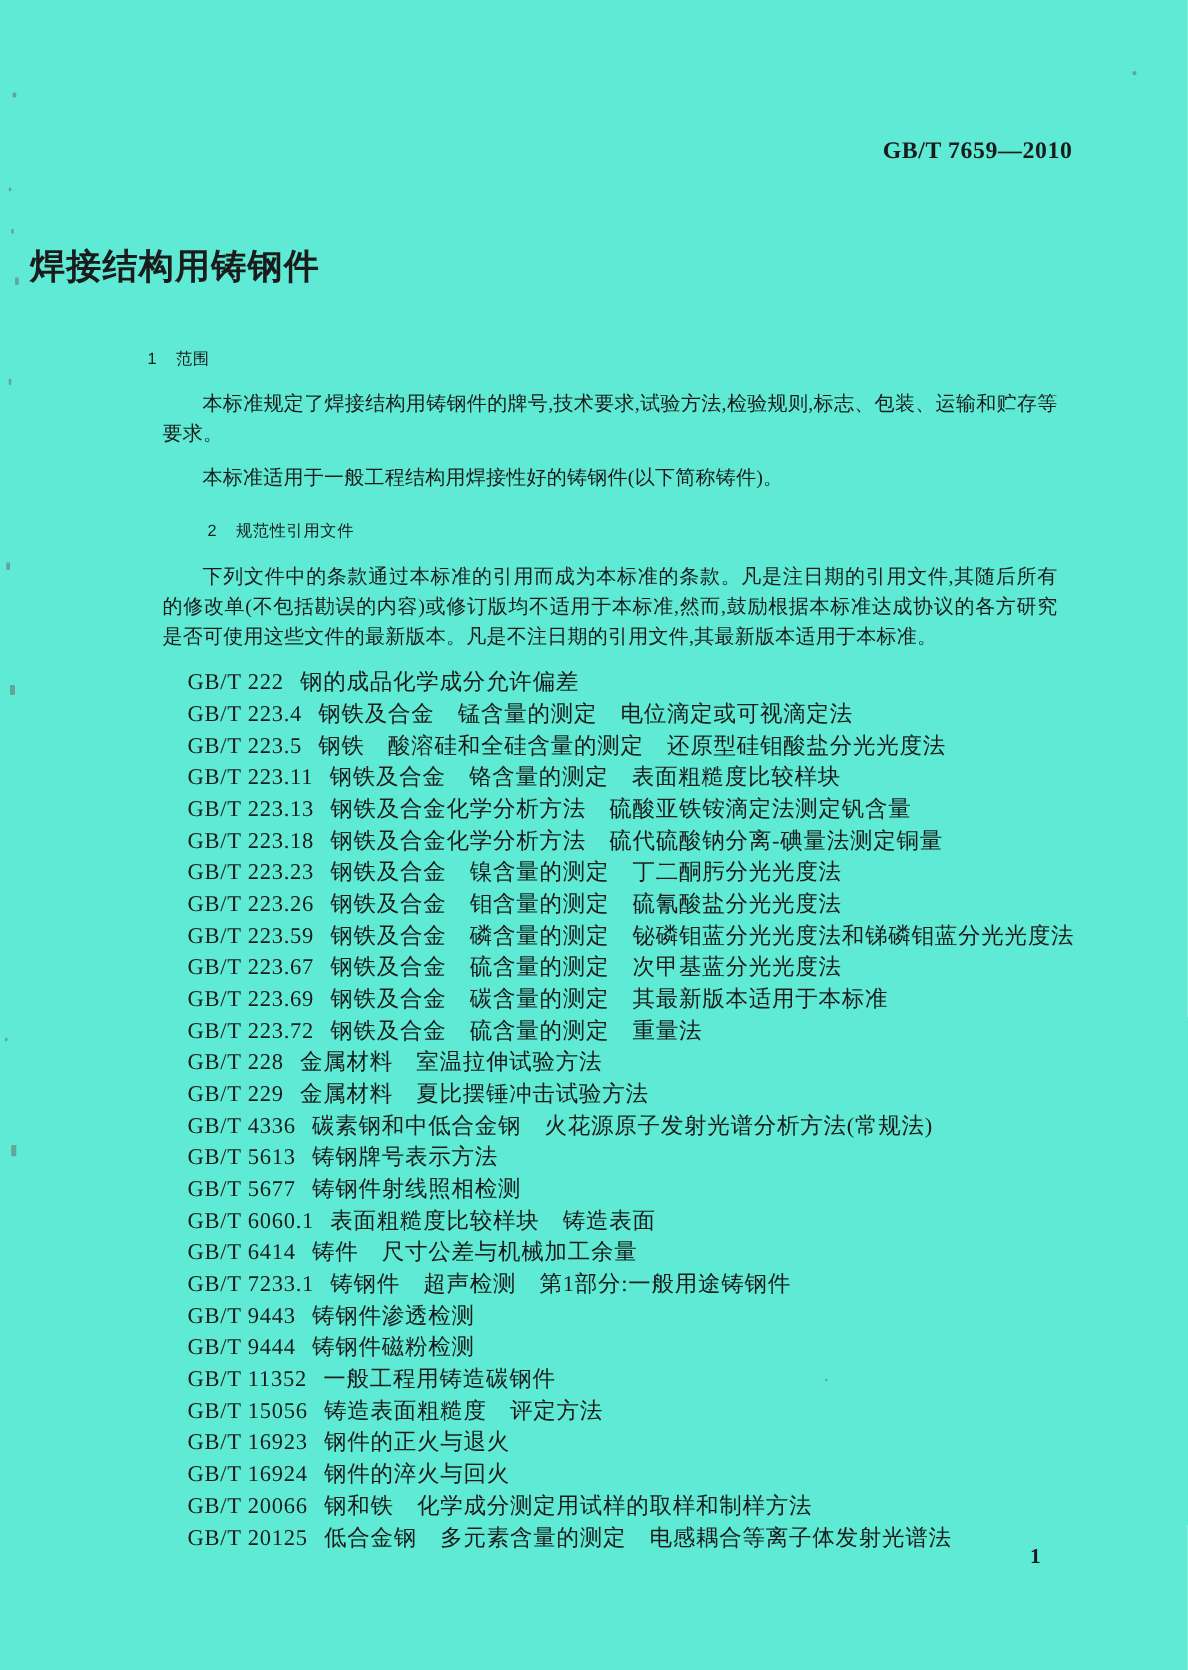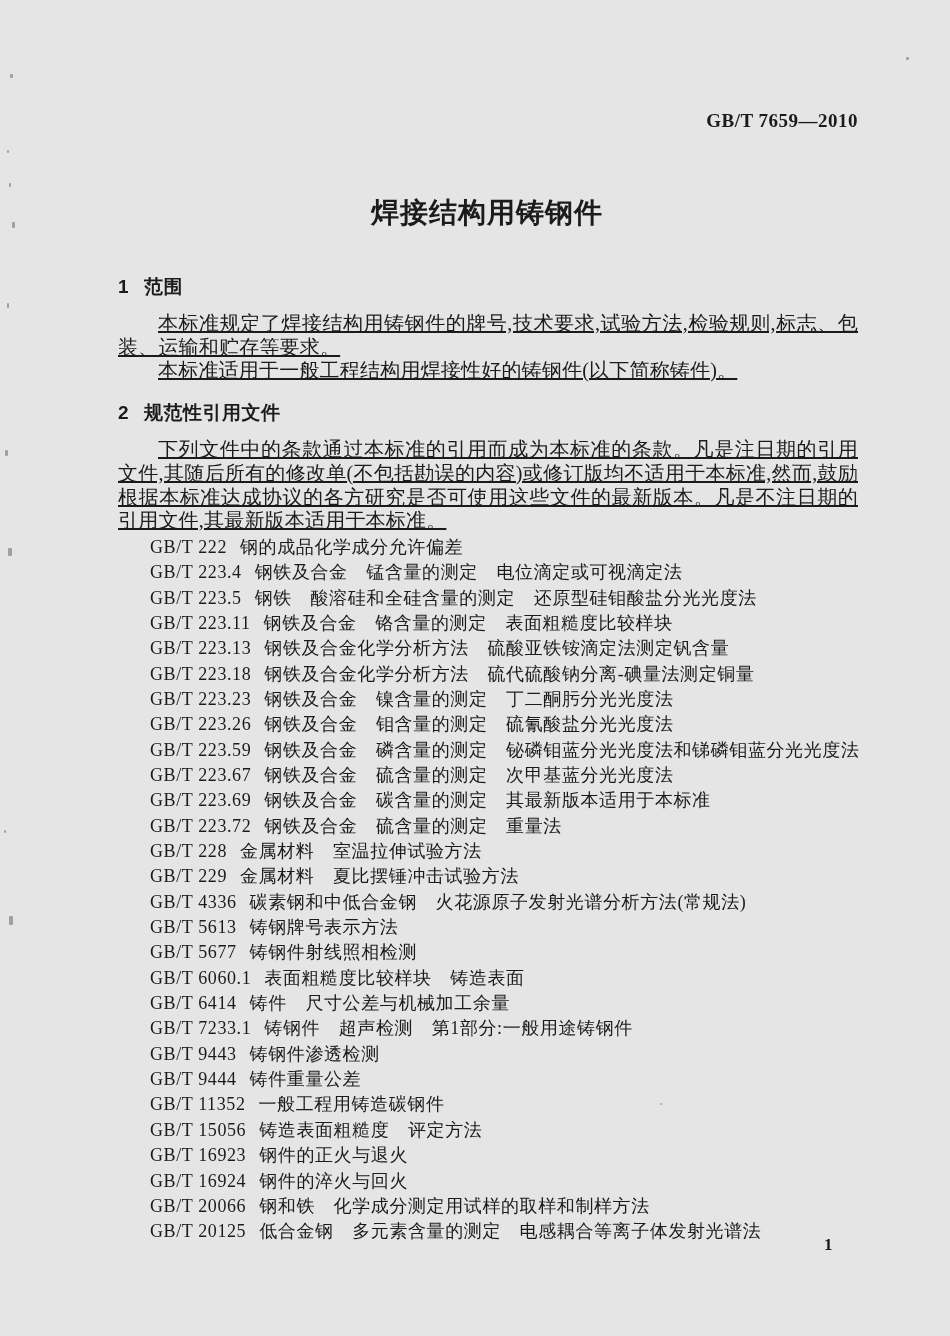--- a/index.html
+++ b/index.html
@@ -5,64 +5,63 @@
   html, body { margin: 0; padding: 0; }
   body {
     width: 950px; height: 1336px;
     background: #ffffff;
     font-family: "Liberation Serif", "DejaVu Serif", serif;
     color: #1b1b1b;
   }
   .page {
     position: relative;
     width: 950px; height: 1336px;
-    background: #e5e5e5;
+    background: #5eead4;
     overflow: hidden;
   }
   .std-code {
     position: absolute;
     top: 110px; right: 92px;
     font-size: 19px;
     font-weight: bold;
     letter-spacing: 0.5px;
     white-space: nowrap;
   }
   .doc-title {
     position: absolute;
     top: 194px; left: 24px; right: 0;
-    text-align: center;
+    text-align: left;
     font-family: Liberation Mono, monospace;
     font-size: 28px;
     font-weight: bold;
     letter-spacing: 1px;
     white-space: nowrap;
   }
   .content {
     position: absolute;
     left: 118px; top: 276px;
     width: 740px;
   }
   .sec-heading {
     font-family: "Liberation Sans", "DejaVu Sans", sans-serif;
-    font-size: 19px;
-    font-weight: bold;
+    font-size: 13px;
+    font-weight: normal;
     line-height: 22px;
     margin: 0 0 14px 0;
     letter-spacing: 0.5px;
   }
   .sec-heading .sec-label { margin-left: 15px; }
-  .sec-heading.second { margin-top: 19px; }
+  .sec-heading.second { margin-top: 19px; margin-left: 48px; }
   .para {
-    margin: 0;
-    font-size: 20px;
+    margin: 12px;
+    font-size: 16px;
     line-height: 23.7px;
     text-indent: 2em;
     text-align: justify;
     letter-spacing: 0.2px;
-    text-decoration: underline;
   }
   .refs {
     margin: 2px 0 0 32px;
     font-size: 18px;
     line-height: 25.35px;
     letter-spacing: 0.6px;
   }
   .ref-line { white-space: nowrap; font-weight: 500; }
   .ref-title { margin-left: 13px; }
   .page-number {
@@ -118,21 +117,21 @@
         <div class="ref-line"><span class="ref-code">GB/T 223.72</span><span class="ref-title">钢铁及合金　硫含量的测定　重量法</span></div>
         <div class="ref-line"><span class="ref-code">GB/T 228</span><span class="ref-title">金属材料　室温拉伸试验方法</span></div>
         <div class="ref-line"><span class="ref-code">GB/T 229</span><span class="ref-title">金属材料　夏比摆锤冲击试验方法</span></div>
         <div class="ref-line"><span class="ref-code">GB/T 4336</span><span class="ref-title">碳素钢和中低合金钢　火花源原子发射光谱分析方法(常规法)</span></div>
         <div class="ref-line"><span class="ref-code">GB/T 5613</span><span class="ref-title">铸钢牌号表示方法</span></div>
         <div class="ref-line"><span class="ref-code">GB/T 5677</span><span class="ref-title">铸钢件射线照相检测</span></div>
         <div class="ref-line"><span class="ref-code">GB/T 6060.1</span><span class="ref-title">表面粗糙度比较样块　铸造表面</span></div>
         <div class="ref-line"><span class="ref-code">GB/T 6414</span><span class="ref-title">铸件　尺寸公差与机械加工余量</span></div>
         <div class="ref-line"><span class="ref-code">GB/T 7233.1</span><span class="ref-title">铸钢件　超声检测　第1部分:一般用途铸钢件</span></div>
         <div class="ref-line"><span class="ref-code">GB/T 9443</span><span class="ref-title">铸钢件渗透检测</span></div>
-        <div class="ref-line"><span class="ref-code">GB/T 9444</span><span class="ref-title">铸件重量公差</span></div>
+        <div class="ref-line"><span class="ref-code">GB/T 9444</span><span class="ref-title">铸钢件磁粉检测</span></div>
         <div class="ref-line"><span class="ref-code">GB/T 11352</span><span class="ref-title">一般工程用铸造碳钢件</span></div>
         <div class="ref-line"><span class="ref-code">GB/T 15056</span><span class="ref-title">铸造表面粗糙度　评定方法</span></div>
         <div class="ref-line"><span class="ref-code">GB/T 16923</span><span class="ref-title">钢件的正火与退火</span></div>
         <div class="ref-line"><span class="ref-code">GB/T 16924</span><span class="ref-title">钢件的淬火与回火</span></div>
         <div class="ref-line"><span class="ref-code">GB/T 20066</span><span class="ref-title">钢和铁　化学成分测定用试样的取样和制样方法</span></div>
         <div class="ref-line"><span class="ref-code">GB/T 20125</span><span class="ref-title">低合金钢　多元素含量的测定　电感耦合等离子体发射光谱法</span></div>
       </div>
 
   </div>
 

